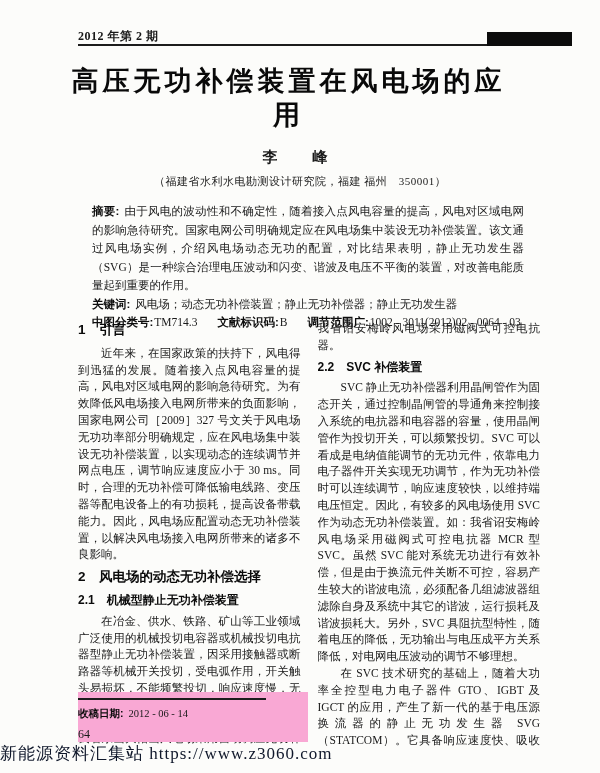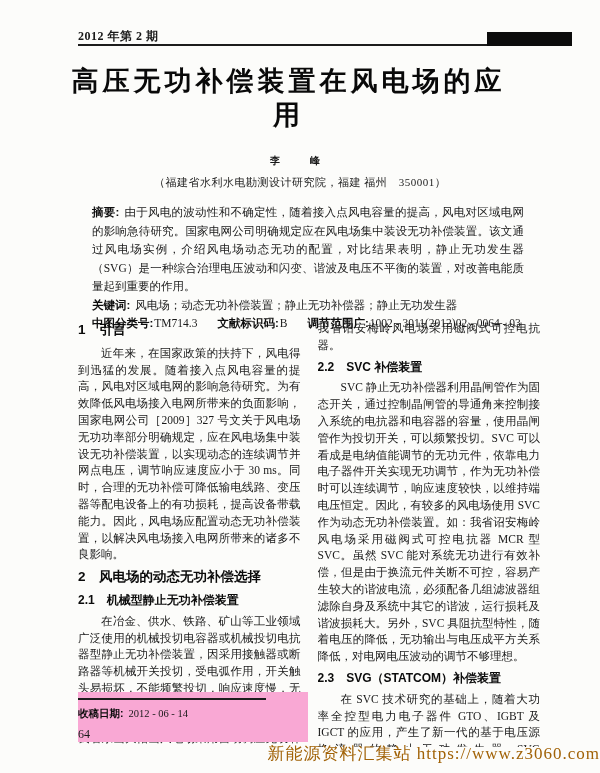--- a/index.html
+++ b/index.html
@@ -38,23 +38,23 @@
     margin: 0;
     padding: 64px 83px 0 60px;
     text-align: center;
     font-size: 27px;
     font-weight: bold;
     letter-spacing: 4px;
     line-height: 34px;
     color: #090909;
   }
   .author {
-    margin-top: 22px;
+    margin-top: 16px;
     text-align: center;
-    font-size: 10px;
+    font-size: 15px;
     font-weight: bold;
     letter-spacing: 10px;
   }
   .affiliation {
     margin-top: 7px;
     text-align: center;
     font-size: 11px;
     letter-spacing: 0.5px;
     color: #222;
   }
@@ -121,24 +121,24 @@
     background: #1c1c1c;
     margin-bottom: 7px;
   }
   .footnote-line { margin: 0; font-size: 10.5px; }
   .footnote-line .lbl { font-size: 10.5px; }
   .page-number { margin: 6px 0 0 0; font-size: 12px; }
   
   .watermark {
     position: absolute;
     left: 0; right: 0; bottom: 8px;
-    text-align: right;
+    text-align: left;
     font-size: 17px;
     letter-spacing: 1px;
-    color: #a16207;
+    color: #0f172a;
     font-family: "Liberation Serif", serif;
   }
 </style>
 </head>
 <body>
 
 <div class="page">
 
   <div class="issue">2012 年第 2 期</div>
   <div class="header-rule"></div>
@@ -159,21 +159,20 @@
       <div class="h-sec h-first">1　引言</div>
       <p class="indent">近年来，在国家政策的扶持下，风电得到迅猛的发展。随着接入点风电容量的提高，风电对区域电网的影响急待研究。为有效降低风电场接入电网所带来的负面影响，国家电网公司［2009］327 号文关于风电场无功功率部分明确规定，应在风电场集中装设无功补偿装置，以实现动态的连续调节并网点电压，调节响应速度应小于 30 ms。同时，合理的无功补偿可降低输电线路、变压器等配电设备上的有功损耗，提高设备带载能力。因此，风电场应配置动态无功补偿装置，以解决风电场接入电网所带来的诸多不良影响。</p>
       <div class="h-sec">2　风电场的动态无功补偿选择</div>
       <div class="h-sub">2.1　机械型静止无功补偿装置</div>
       <p class="indent">在冶金、供水、铁路、矿山等工业领域广泛使用的机械投切电容器或机械投切电抗器型静止无功补偿装置，因采用接触器或断路器等机械开关投切，受电弧作用，开关触头易损坏，不能频繁投切，响应速度慢，无法满足风电负荷波动频繁、无功补偿响应速度快等要求而不被风电场采用。如：早期，我省东山大帽山风电场采用自动调压无功补偿装置，通过调节变压器分接头调节无功容量，档位一般分九档调节，调节连续性差，响应速度慢，不能满足</p>
     </div>
     <div class="col">
       <p>我省诏安梅岭风电场采用磁阀式可控电抗器。</p>
       <div class="h-sub">2.2　SVC 补偿装置</div>
       <p class="indent">SVC 静止无功补偿器利用晶闸管作为固态开关，通过控制晶闸管的导通角来控制接入系统的电抗器和电容器的容量，使用晶闸管作为投切开关，可以频繁投切。SVC 可以看成是电纳值能调节的无功元件，依靠电力电子器件开关实现无功调节，作为无功补偿时可以连续调节，响应速度较快，以维持端电压恒定。因此，有较多的风电场使用 SVC 作为动态无功补偿装置。如：我省诏安梅岭风电场采用磁阀式可控电抗器 MCR 型 SVC。虽然 SVC 能对系统无功进行有效补偿，但是由于换流元件关断不可控，容易产生较大的谐波电流，必须配备几组滤波器组滤除自身及系统中其它的谐波，运行损耗及谐波损耗大。另外，SVC 具阻抗型特性，随着电压的降低，无功输出与电压成平方关系降低，对电网电压波动的调节不够理想。</p>
-      <div class="h-sub">2.3　SVG（STATCOM）补偿装置</div>
       <p class="indent">在 SVC 技术研究的基础上，随着大功率全控型电力电子器件 GTO、IGBT 及 IGCT 的应用，产生了新一代的基于电压源换流器的静止无功发生器 SVG（STATCOM）。它具备响应速度快、吸收无功连续、产生的高次谐波量小、调节范围广、损耗与噪音小等突出优点，在电能质量与无功补偿研究的领域发挥着越来越大的作用。这是现代无功补偿与谐波治理最理想的综合装置。</p>
 
     </div>
   </div>
 
   <div class="footnote">
     <div class="footnote-rule"></div>
     <p class="footnote-line"><span class="lbl">收稿日期:</span><span>2012 - 06 - 14</span></p>
     <p class="page-number">64</p>
   </div>

